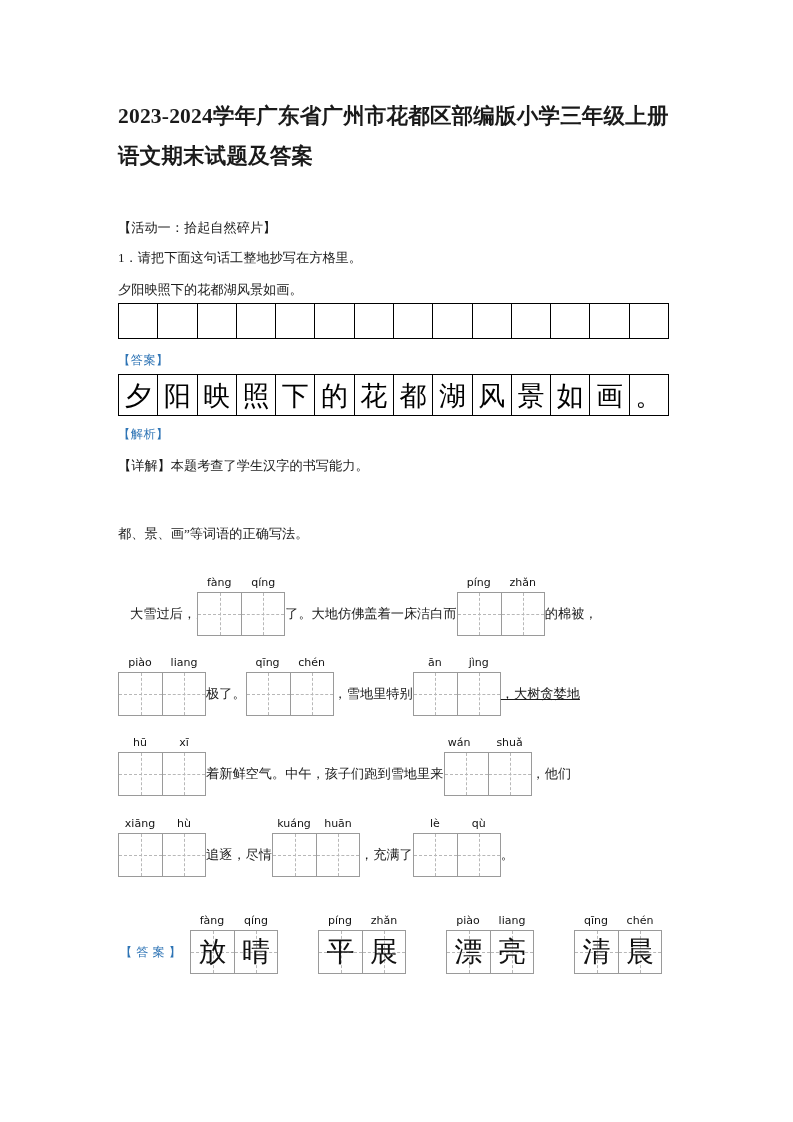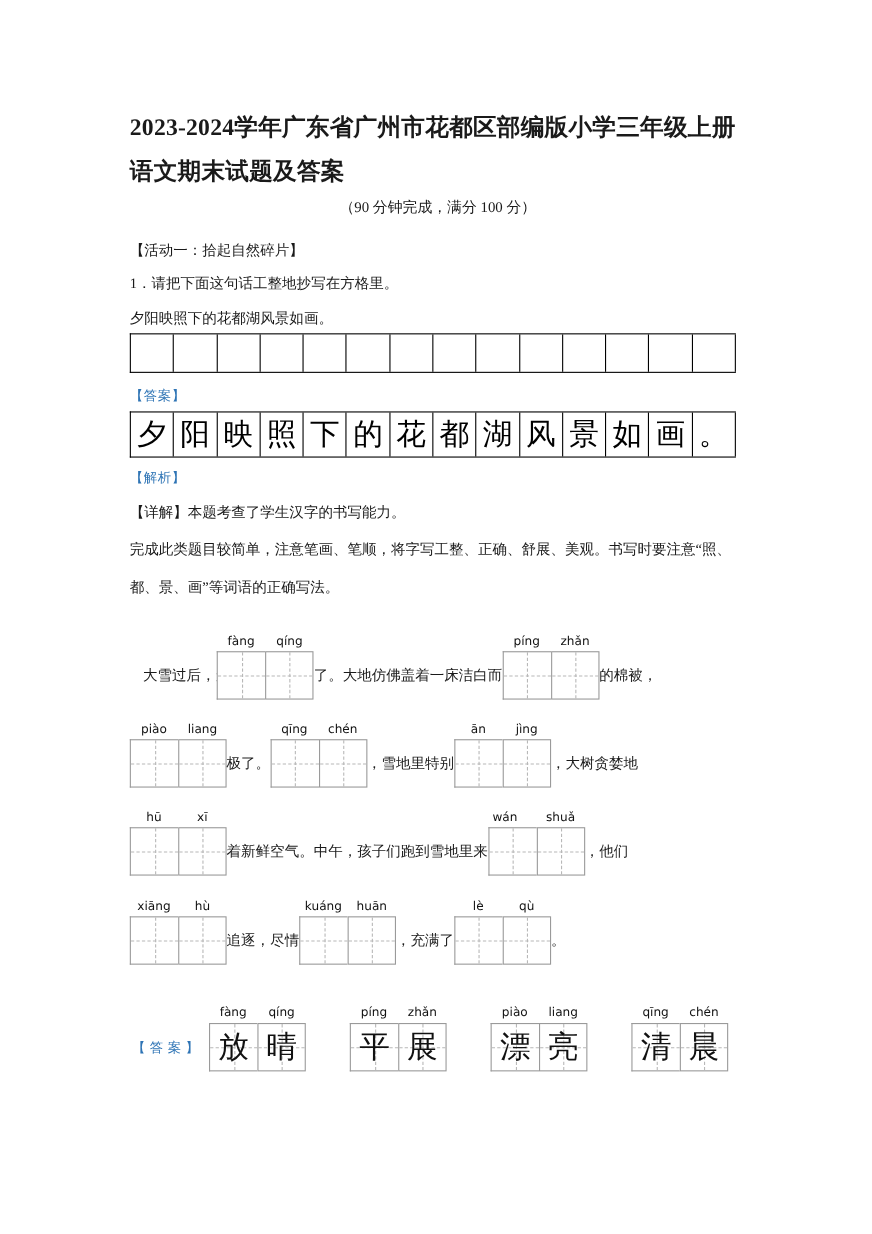--- a/index.html
+++ b/index.html
@@ -168,21 +168,20 @@
     color: #8a8a8a;
     letter-spacing: 0.3px;
   }
 </style>
 </head>
 <body>
 
 <div class="page">
 
   <div class="doc-title">2023-2024学年广东省广州市花都区部编版小学三年级上册语文期末试题及答案</div>
-  <div class="subtitle">（90 分钟完成，满分 100 分）</div>
 
   <div class="tline" style="left:118px; top:218px;">【活动一：拾起自然碎片】</div>
 
   <div class="tline" style="left:118px; top:248px;">1．请把下面这句话工整地抄写在方格里。</div>
   <div class="tline" style="left:118px; top:280px;">夕阳映照下的花都湖风景如画。</div>
 
   <div class="copygrid" id="copy-grid" style="left: 118px; top: 303px; height: 36px; width: 551px;">
       <div class="cell" style="width: 39.3571px;"></div>
       <div class="cell" style="width: 39.3571px;"></div>
       <div class="cell" style="width: 39.3571px;"></div>
@@ -214,21 +213,20 @@
       <div class="cell" style="width: 39.3571px;">风</div>
       <div class="cell" style="width: 39.3571px;">景</div>
       <div class="cell" style="width: 39.3571px;">如</div>
       <div class="cell" style="width: 39.3571px;">画</div>
       <div class="cell" style="width: 39.3571px;">。</div>
     </div>
 
   <div class="lbl-blue" style="left:118px; top:426px;">【解析】</div>
 
   <div class="tline" style="left:118px; top:456px;"><span>【详解】</span><span>本题考查了学生汉字的书写能力。</span></div>
-  <div class="tline" style="left:118px; top:490px;">完成此类题目较简单，注意笔画、笔顺，将字写工整、正确、舒展、美观。书写时要注意“照、</div>
   <div class="tline" style="left:118px; top:524px;">都、景、画”等词语的正确写法。</div>
 
 
   <div id="q2-rows">
       <div class="frag" style="left: 118px; top: 607px; margin-left: 12px;">大雪过后，天</div>
       <div class="pinyin" style="left: 197.2px; top: 576px; width: 44px;">fàng</div>
       <div class="pinyin" style="left: 241.2px; top: 576px; width: 44px;">qíng</div>
       <div class="tzg" style="left: 197.2px; top: 592px; height: 44px;">
         <div class="box" style="width: 44px; height: 44px;">
           <div class="vline"></div>
@@ -284,21 +282,21 @@
       <div class="tzg" style="left: 412.8px; top: 672px; height: 44px;">
         <div class="box" style="width: 44px; height: 44px;">
           <div class="vline"></div>
           <div class="hline"></div>
         </div>
         <div class="box" style="width: 44px; height: 44px;">
           <div class="vline"></div>
           <div class="hline"></div>
         </div>
       </div>
-      <div class="frag" style="left: 500.8px; top: 687px;">，大树贪婪地</div>
+      <div class="frag" style="left: 500.8px; top: 687px; text-decoration: underline;">，大树贪婪地</div>
       <div class="pinyin" style="left: 118px; top: 736px; width: 44px;">hū</div>
       <div class="pinyin" style="left: 162px; top: 736px; width: 44px;">xī</div>
       <div class="tzg" style="left: 118px; top: 752px; height: 44px;">
         <div class="box" style="width: 44px; height: 44px;">
           <div class="vline"></div>
           <div class="hline"></div>
         </div>
         <div class="box" style="width: 44px; height: 44px;">
           <div class="vline"></div>
           <div class="hline"></div>

